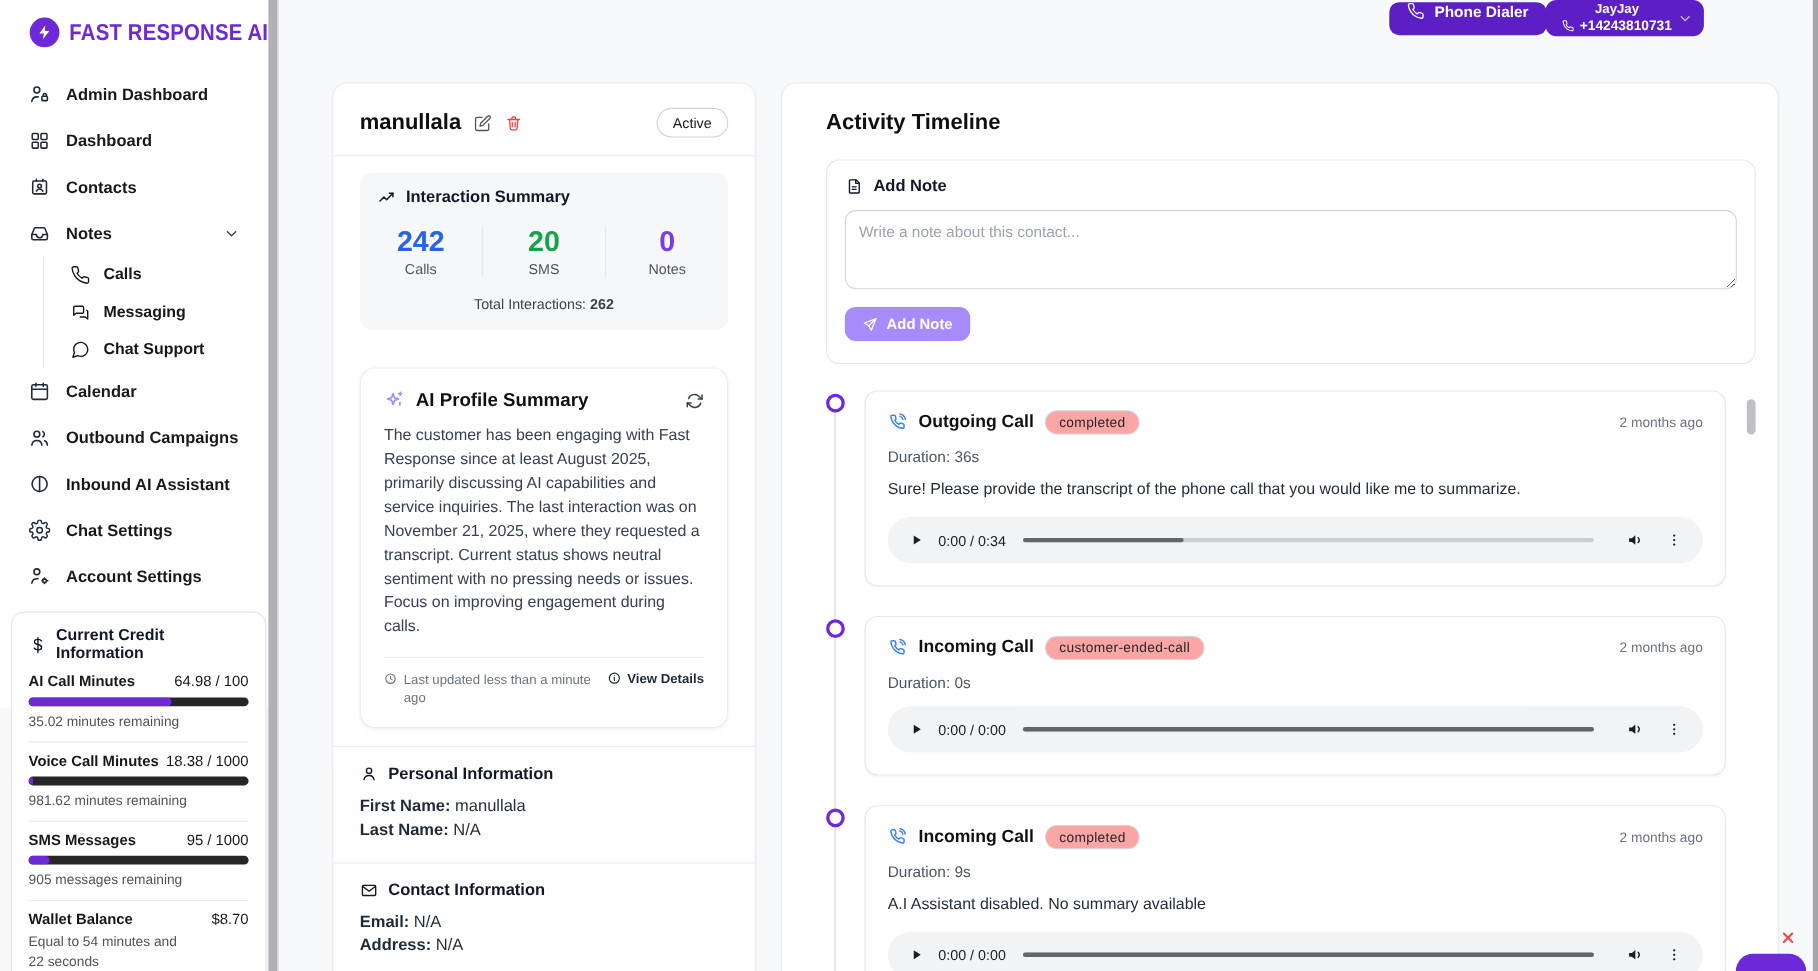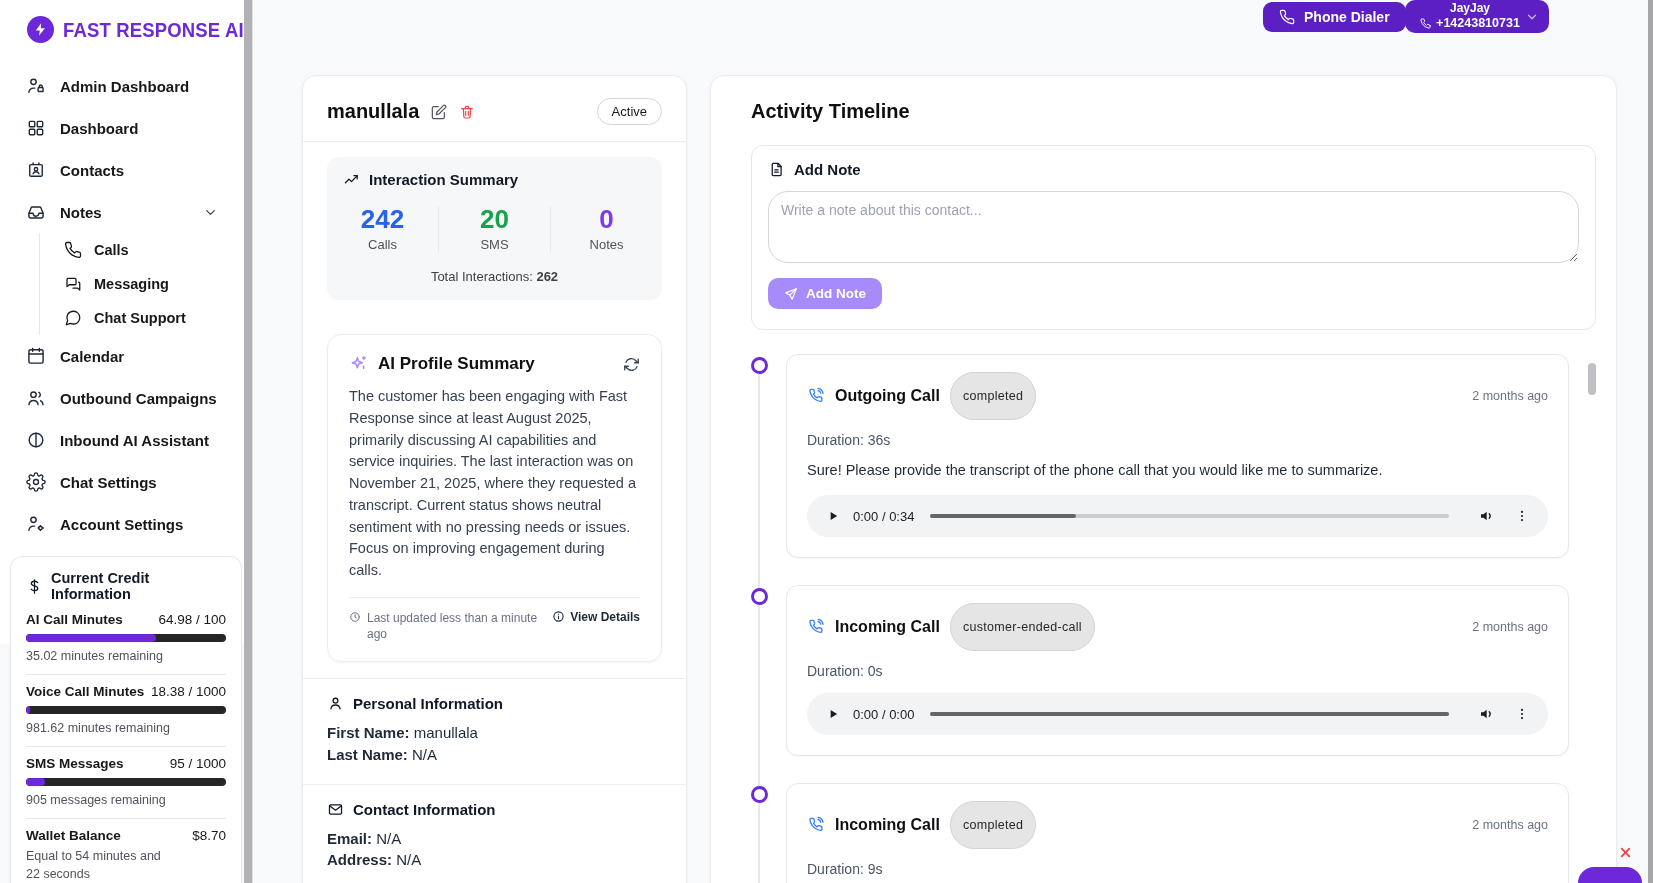--- a/index.html
+++ b/index.html
@@ -59,44 +59,44 @@
   .ai-view{margin-left:auto;display:flex;align-items:center;gap:5px;font-size:12px;font-weight:700;color:#1f2937;background:none;border:none;padding:0;cursor:pointer;}
   .info-section{margin-top:16px;}
   .info-head{display:flex;align-items:center;gap:9px;font-size:15px;font-weight:700;color:#111827;margin-bottom:10px;}
   .info-line{font-size:15px;color:#1f2937;line-height:1.45;}
   .info-line b{font-weight:700;}
   
   .timeline-card{position:absolute;left:710px;top:75px;width:907px;height:1100px;background:#fff;border:1px solid #ececf0;border-radius:14px;box-shadow:0 1px 3px rgba(16,24,40,.05);padding:24px 22px 0 40px;box-sizing:border-box;}
   .tl-title{font-size:20px;font-weight:800;color:#0f0f10;margin:0;}
   .addnote{margin-top:22px;width:845px;border:1px solid #e7e7ea;border-radius:12px;padding:15px 16px 20px;box-sizing:border-box;}
   .addnote-head{display:flex;align-items:center;gap:9px;font-size:15px;font-weight:700;color:#111827;}
-  .addnote textarea{margin-top:13px;width:100%;height:72px;box-sizing:border-box;border:1px solid #d6d6da;border-radius:20px;padding:10px 12px;font-size:14px;font-family:"Liberation Sans",sans-serif;color:#18181b;resize:vertical;outline:none;}
+  .addnote textarea{margin-top:13px;width:100%;height:72px;box-sizing:border-box;border:1px solid #d6d6da;border-radius:10px;padding:10px 12px;font-size:14px;font-family:"Liberation Sans",sans-serif;color:#18181b;resize:vertical;outline:none;}
   .addnote textarea::placeholder{color:#9ca3af;}
   .addnote-btn{margin-top:11px;display:flex;align-items:center;gap:8px;background:#a78bfa;color:#fff;border:none;border-radius:10px;padding:8px 16px;font-size:13.5px;font-weight:700;font-family:"Liberation Sans",sans-serif;cursor:pointer;}
   .timeline{position:relative;margin-top:24px;width:818px;}
   .t-rail{position:absolute;left:7px;top:14px;width:2px;height:760px;background:#e5e7eb;}
   .t-item{position:relative;padding-left:35px;margin-bottom:27px;}
   .t-dot{position:absolute;left:0;top:3px;width:11px;height:11px;border-radius:50%;background:#fff;border:3px solid #6d28d9;}
   .t-card{border:1px solid #e7e7ea;border-radius:12px;background:#fff;box-shadow:0 1px 2px rgba(16,24,40,.04);padding:17px 20px 20px;}
   .t-head{display:flex;align-items:center;gap:10px;}
   .t-type{font-size:16px;font-weight:700;color:#101014;}
-  .t-badge{border:1px solid #d4d4d8;border-radius:999px;padding:16px 12px;font-size:12.5px;letter-spacing:.3px;color:#27272a;background:#e5e5e5;}
+  .t-badge{border:1px solid #d4d4d8;border-radius:999px;padding:3px 12px;font-size:12.5px;letter-spacing:.3px;color:#27272a;background:#fca5a5;}
   .t-ago{margin-left:auto;font-size:12.5px;color:#6b7280;}
   .t-duration{margin-top:12px;font-size:14px;color:#4b5563;}
   .t-summary{margin-top:12px;font-size:14.5px;color:#1f2937;line-height:1.45;}
   .player{margin-top:14px;height:42px;border-radius:21px;background:#f1f3f4;display:flex;align-items:center;padding:12px 19px;box-sizing:border-box;}
   .p-play{background:none;border:none;padding:0;cursor:pointer;display:flex;}
   .p-time{font-size:13px;color:#202124;margin:0 16px 0 13px;white-space:nowrap;}
   .p-bar{flex:1;height:4px;border-radius:2px;background:#cbcdd0;margin-right:30px;position:relative;cursor:pointer;}
   .p-played{position:absolute;left:0;top:0;height:4px;border-radius:2px;background:#636669;}
   .p-vol{background:none;border:none;padding:0;cursor:pointer;display:flex;margin-right:20px;color:#1c1d1f;}
   .p-menu{background:none;border:none;padding:0;cursor:pointer;display:flex;color:#1c1d1f;}
   .tl-scrollbar{position:absolute;right:20px;top:287px;width:8px;height:32px;border-radius:4px;background:#bfbfc4;cursor:pointer;}
   
-  .btn-dialer{position:absolute;left:1263px;top:2px;height:30px;display:flex;align-items:center;gap:9px;background:#5b1fc4;color:#fff;border:none;border-radius:9px;padding:0 16px;font-size:14px;font-weight:700;font-family:"Liberation Sans",sans-serif;cursor:pointer;}
+  .btn-dialer{position:absolute;left:1263px;top:2px;height:30px;display:flex;align-items:flex-start;gap:9px;background:#5b1fc4;color:#fff;border:none;border-radius:9px;padding:0 16px;font-size:14px;font-weight:700;font-family:"Liberation Sans",sans-serif;cursor:pointer;}
   .btn-account{position:absolute;left:1405px;top:0;width:144px;height:33px;display:flex;align-items:center;background:#5b1fc4;color:#fff;border:none;border-radius:10px;padding:0 10px;box-sizing:border-box;cursor:pointer;font-family:"Liberation Sans",sans-serif;}
   .acct-col{flex:1;display:flex;flex-direction:column;align-items:center;line-height:1.15;}
   .acct-name{font-size:12px;font-weight:700;}
   .acct-phone{display:flex;align-items:center;gap:5px;font-size:12.5px;font-weight:600;}
   
   .page-scrollbar{position:absolute;right:0;top:0;width:5px;height:883px;background:#a6a6a9;cursor:pointer;}
   .chat-close{position:absolute;left:1619px;top:846px;background:none;border:none;padding:0;cursor:pointer;}
   .chat-blob{position:absolute;left:1578px;top:867px;width:64px;height:40px;background:#6d28d9;border-radius:16px;border:none;cursor:pointer;}
 </style>
 </head>

